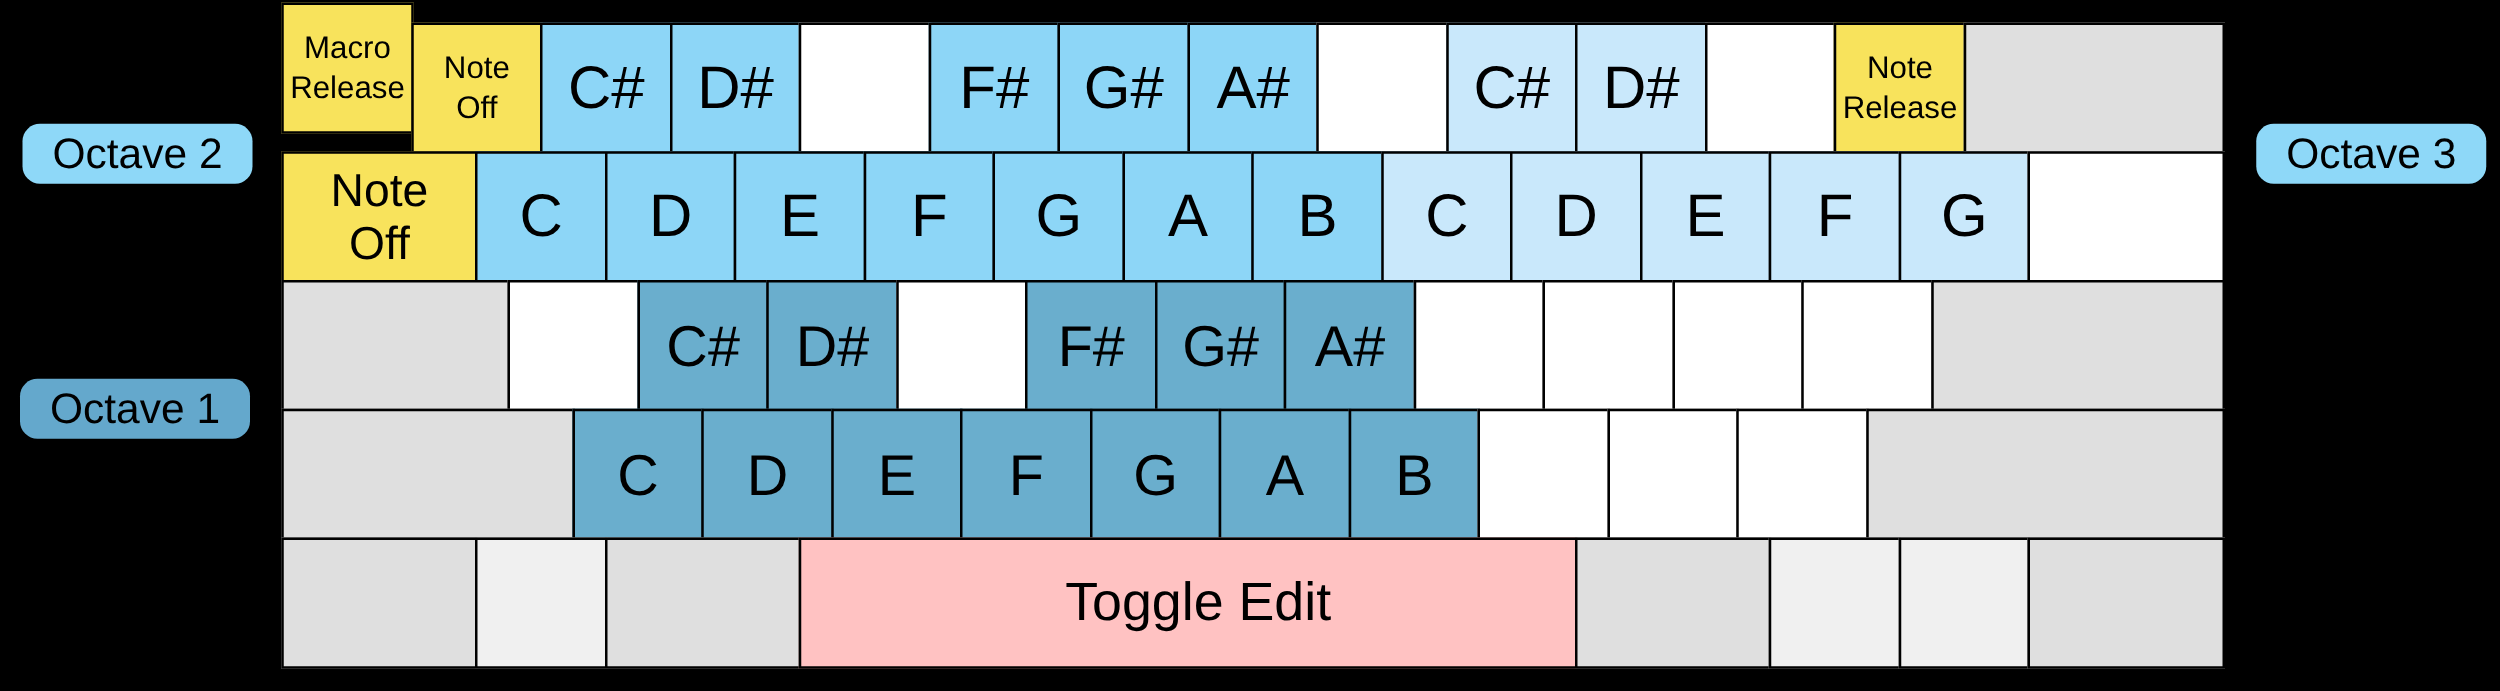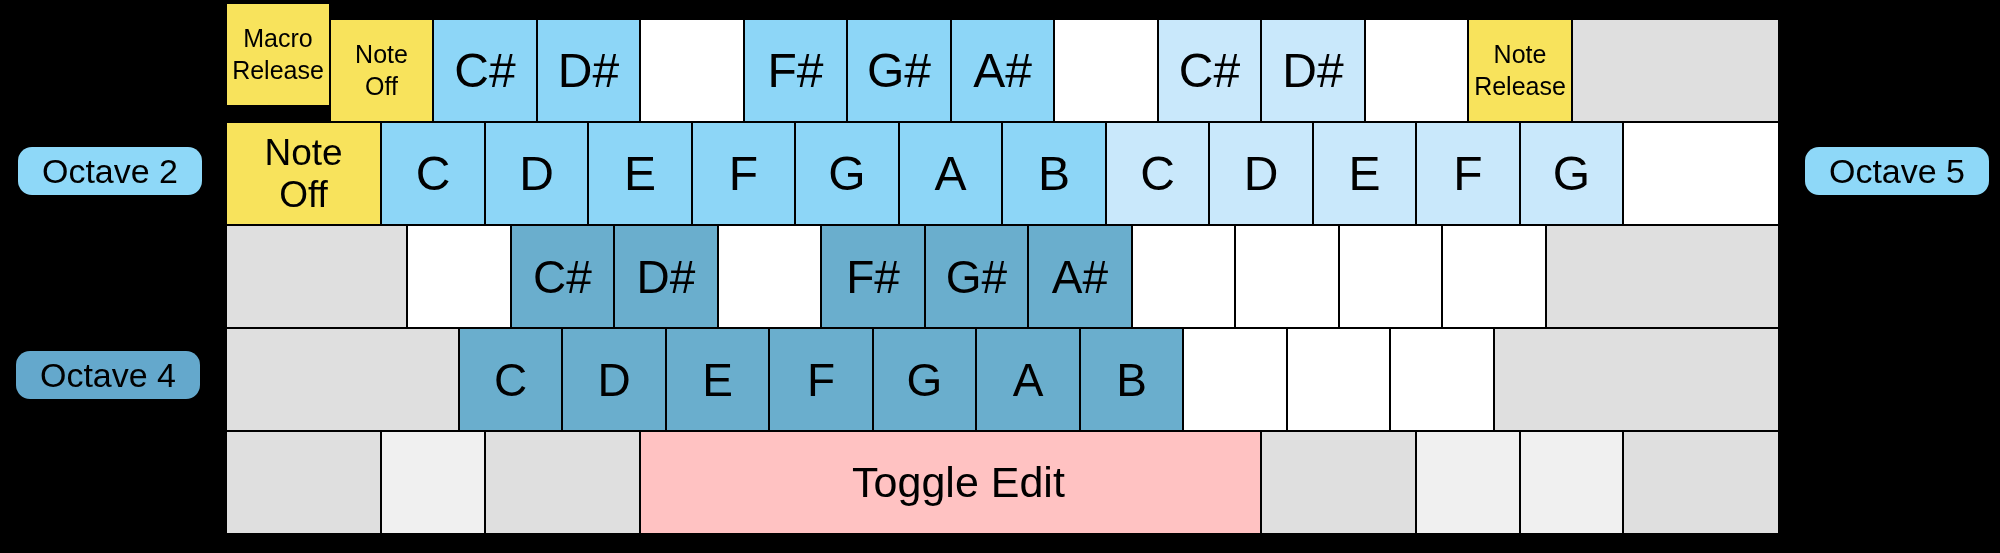--- a/index.html
+++ b/index.html
@@ -48,21 +48,20 @@
 
   .pill {
     position: absolute;
     box-sizing: border-box;
     border-radius: 14px;
     display: flex;
     align-items: center;
     justify-content: center;
     font-size: 34px;
     color: #000;
-    margin-top: 48px;
   }
   .pill-light { background: var(--legend_octave2_pill, #8ed8f8); }
   .pill-dark  { background: var(--legend_octave1_pill, #64a8cc); }
 
   #pill-octave2 { left: 18px;   top: 99px;  width: 184px; height: 48px; }
   #pill-octave1 { left: 16px;   top: 303px; width: 184px; height: 48px; }
   #pill-octave3 { left: 1805px; top: 99px;  width: 184px; height: 48px; }
 </style>
 </head>
 <body>
@@ -130,15 +129,15 @@
     <div class="key role-mod" style="left: 484px; top: 430px; width: 157px; height: 105px;"></div>
     <div class="key role-space size-sp" style="left: 639px; top: 430px; width: 623px; height: 105px;">Toggle Edit</div>
     <div class="key role-mod" style="left: 1260px; top: 430px; width: 157px; height: 105px;"></div>
     <div class="key role-mod2" style="left: 1415px; top: 430px; width: 106px; height: 105px;"></div>
     <div class="key role-mod2" style="left: 1519px; top: 430px; width: 105px; height: 105px;"></div>
     <div class="key role-mod" style="left: 1622px; top: 430px; width: 158px; height: 105px;"></div>
   </div>
 
 <div id="pill-octave2" class="pill pill-light">Octave 2</div>
 
-<div id="pill-octave1" class="pill pill-dark">Octave 4</div>
+<div id="pill-octave1" class="pill pill-dark">Octave 1</div>
 
-<div id="pill-octave3" class="pill pill-light">Octave 5</div>
+<div id="pill-octave3" class="pill pill-light">Octave 3</div>
 
 </body></html>

